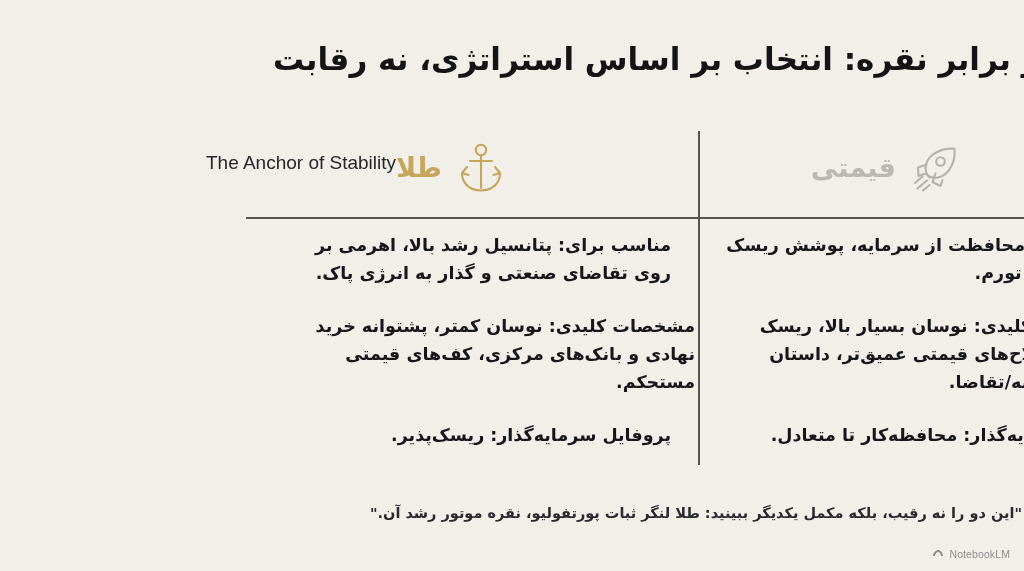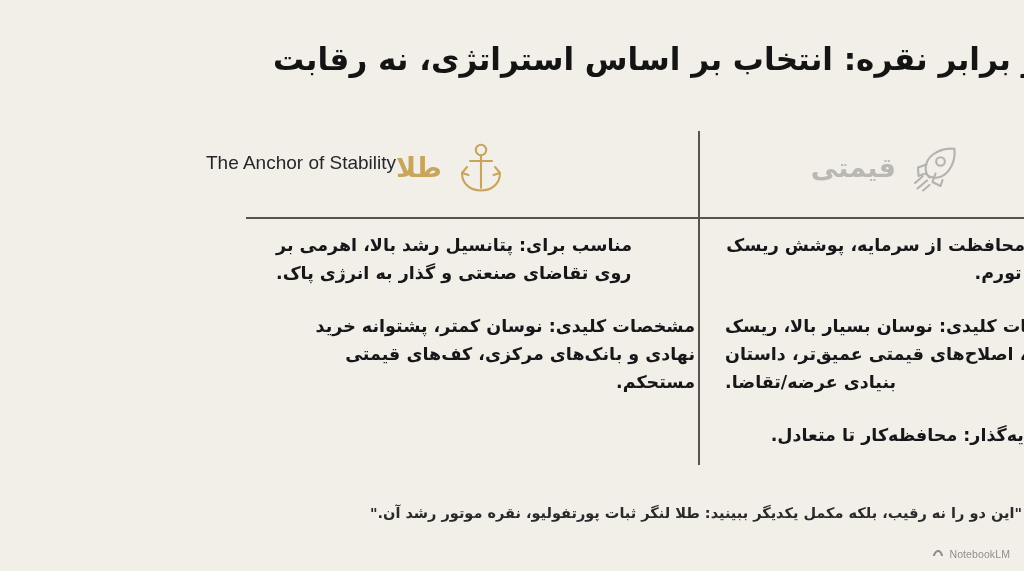--- a/index.html
+++ b/index.html
@@ -119,21 +119,21 @@
     box-sizing: border-box;
     width: 449px;
     font-size: 17.5px;
     font-weight: 700;
     color: #17171a;
     line-height: 1.58;
     direction: rtl;
     text-align: left;
   }
   .cell.gold   { padding-left: 28px; padding-right: 0; text-align: right; }
-  .cell.silver { padding-left: 30px; padding-right: 24px; text-align: left; }
+  .cell.silver { padding-left: 30px; padding-right: 24px; text-align: right; }
 
   .row.r1 .cell { padding-bottom: 26px; }
   .row.r2 .cell { padding-bottom: 26px; }
   .row.r3 .cell { padding-bottom: 0; }
 
   
   .footer-quote {
     position: absolute;
     top: 505px;
     left: 0;
@@ -215,20 +215,21 @@
       <div class="cell silver">مناسب برای: پتانسیل رشد بالا، اهرمی بر روی تقاضای صنعتی و گذار به انرژی پاک.</div>
     </div>
 
     <div class="row r2">
       <div class="cell silver">مشخصات کلیدی: نوسان بسیار بالا، ریسک بیشتر، اصلاح‌های قیمتی عمیق‌تر، داستان بنیادی عرضه/تقاضا.</div>
       <div class="cell gold">مشخصات کلیدی: نوسان کمتر، پشتوانه خرید نهادی و بانک‌های مرکزی، کف‌های قیمتی مستحکم.</div>
     </div>
 
     <div class="row r3">
       <div class="cell gold">پروفایل سرمایه‌گذار: محافظه‌کار تا متعادل.</div>
+      <div class="cell silver">پروفایل سرمایه‌گذار: ریسک‌پذیر.</div>
     </div>
 
   </div>
 
   <div class="footer-quote">"این دو را نه رقیب، بلکه مکمل یکدیگر ببینید: طلا لنگر ثبات پورتفولیو، نقره موتور رشد آن."</div>
 
   <div class="watermark">
     <span>
       <svg width="12" height="12" viewBox="0 0 14 14" fill="#3c3c3f">
         <path d="M1 10.5 C2 6.5, 4.5 3.5, 7.2 3.5 C10 3.5, 12.2 6.4, 13 10.5 L10.6 10.5 C9.9 7.7, 8.7 5.9, 7.2 5.9 C5.7 5.9, 4.2 7.7, 3.4 10.5 Z"></path>

